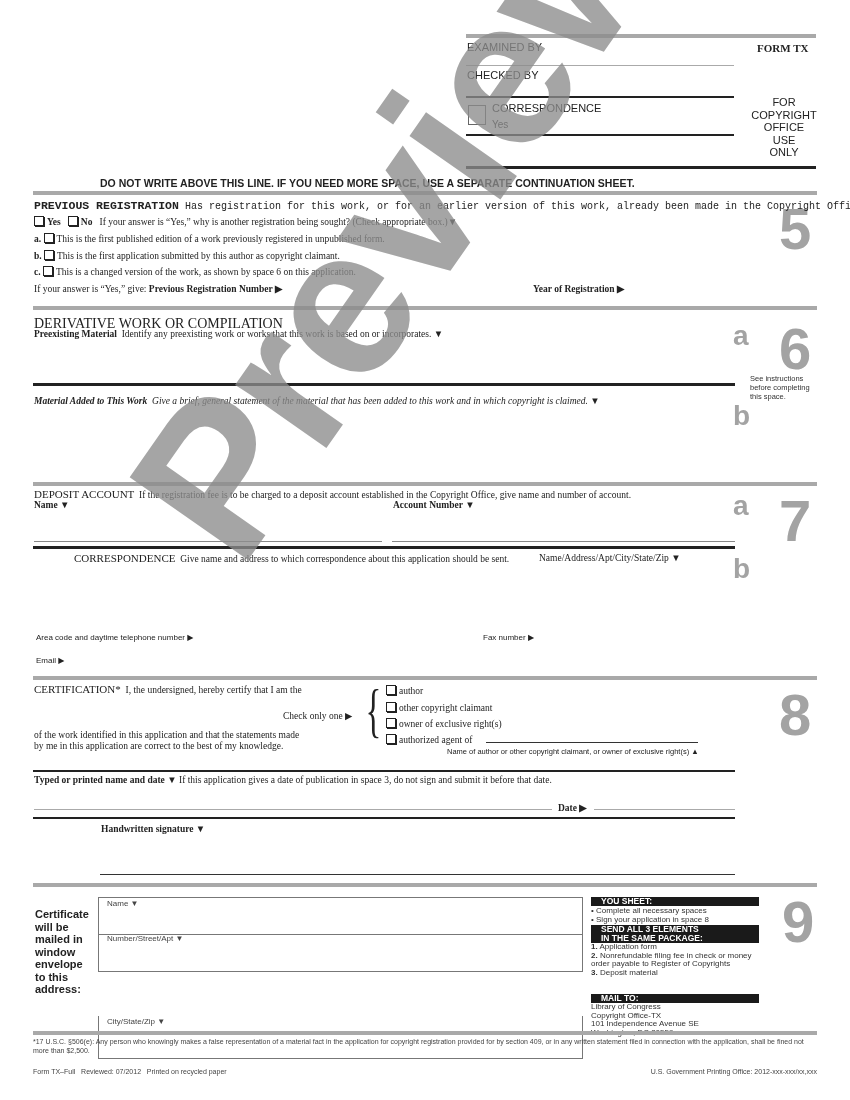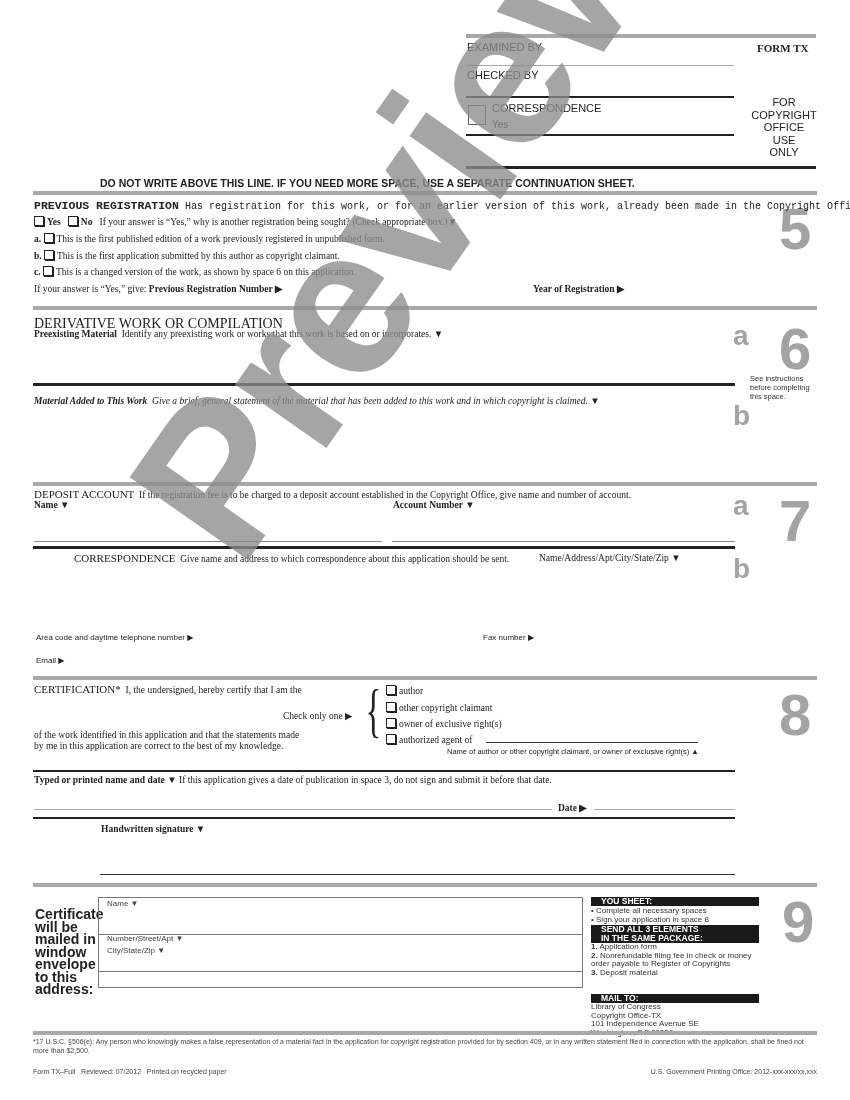--- a/index.html
+++ b/index.html
@@ -155,36 +155,36 @@
 </div>
 <div class="thin-line" style="left:34px;top:809px;width:518px;height:1px;background:#aaa;"></div>
 <div class="abs t9 bold" style="left:558px;top:802px;">Date ▶</div>
 <div class="thin-line" style="left:594px;top:809px;width:141px;height:1px;background:#aaa;"></div>
 <div class="black-line" style="left:33px;top:817px;width:702px;height:2px;"></div>
 <div class="abs t9 bold" style="left:101px;top:824px;">Handwritten signature ▼</div>
 <div class="thin-line" style="left:100px;top:874px;width:635px;height:1px;background:#333;"></div>
 
 <div class="gray-bar" style="left:33px;top:883px;width:784px;height:4px;"></div>
 <div class="big-num" style="left:782px;top:893px;">9</div>
-<div class="abs sans bold" style="left:35px;top:908px;font-size:14px;line-height:12.5px;color:#222;">
+<div class="abs sans bold" style="left:35px;top:908px;font-size:11px;line-height:12.5px;color:#222;">
   <div>Certificate</div>
   <div>will be</div>
   <div>mailed in</div>
   <div>window</div>
   <div>envelope</div>
   <div>to this</div>
   <div>address:</div>
 </div>
 <div class="addr-box" style="top:897px;height:36px;">
   <span class="addr-label">Name ▼</span>
 </div>
 <div class="addr-box" style="top:933px;height:38px;border-top:none;">
   <span class="addr-label">Number/Street/Apt ▼</span>
 </div>
-<div class="addr-box" style="top:945px;height:42px;border-top:none;">
+<div class="addr-box" style="top:1016px;height:42px;border-top:none;">
   <span class="addr-label">City/State/Zip ▼</span>
 </div>
 
 <div class="abs" style="left:591px;top:897px;width:168px;">
   <div class="blk-head">YOU SHEET:</div>
   <div class="rinfo" style="margin-top:1px;">• Complete all necessary spaces</div>
   <div class="rinfo">• Sign your application in space 8</div>
   <div class="blk-head" style="margin-top:1px;">
     <div>SEND ALL 3 ELEMENTS</div>
     <div>IN THE SAME PACKAGE:</div>

